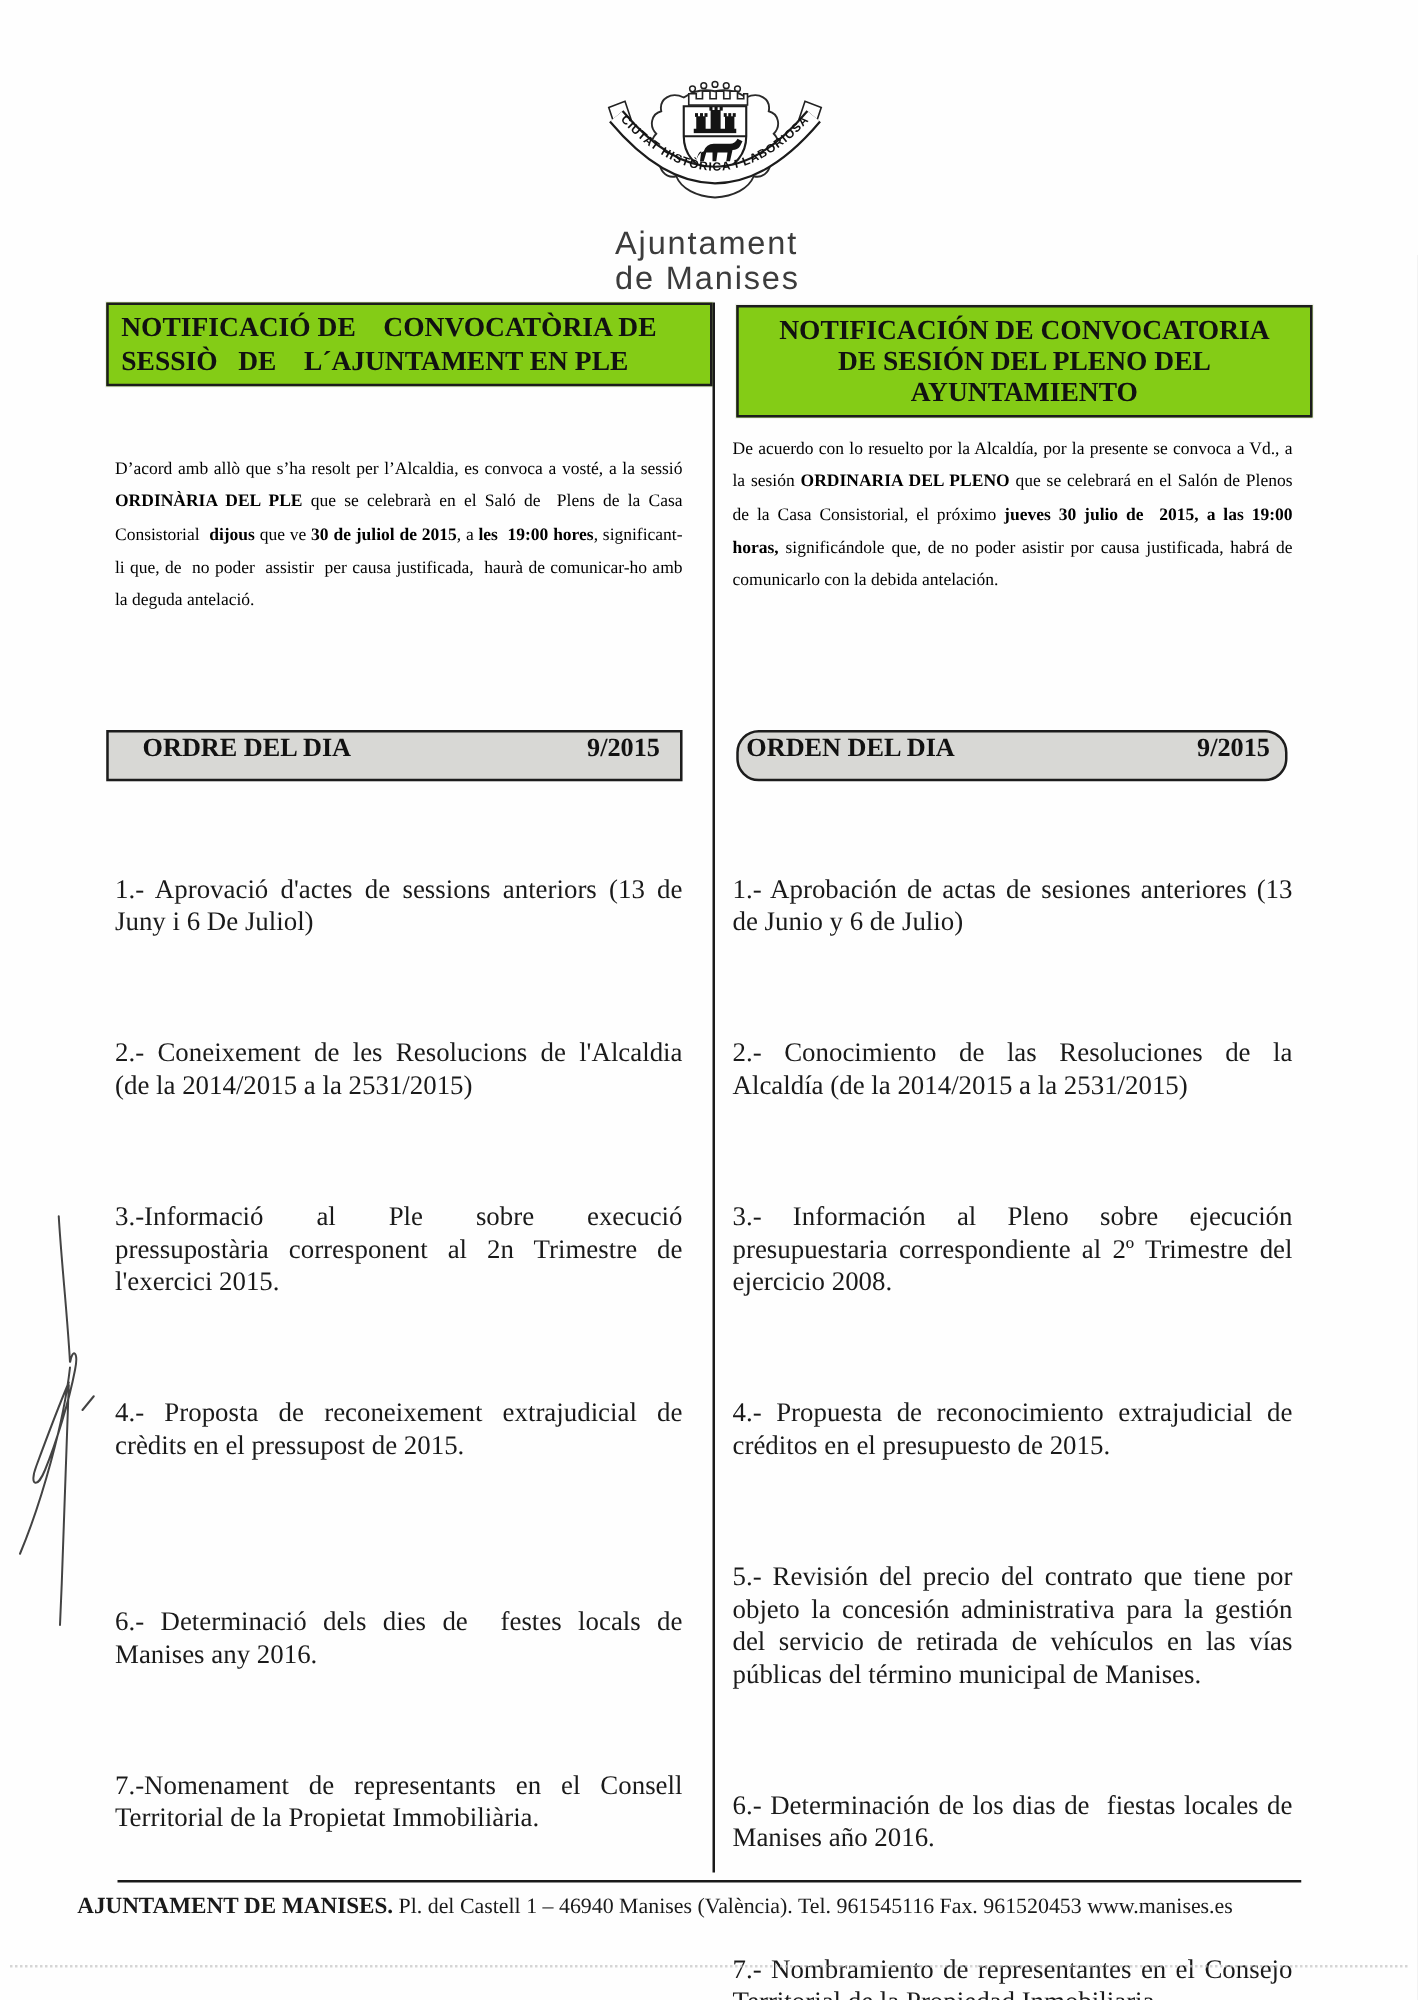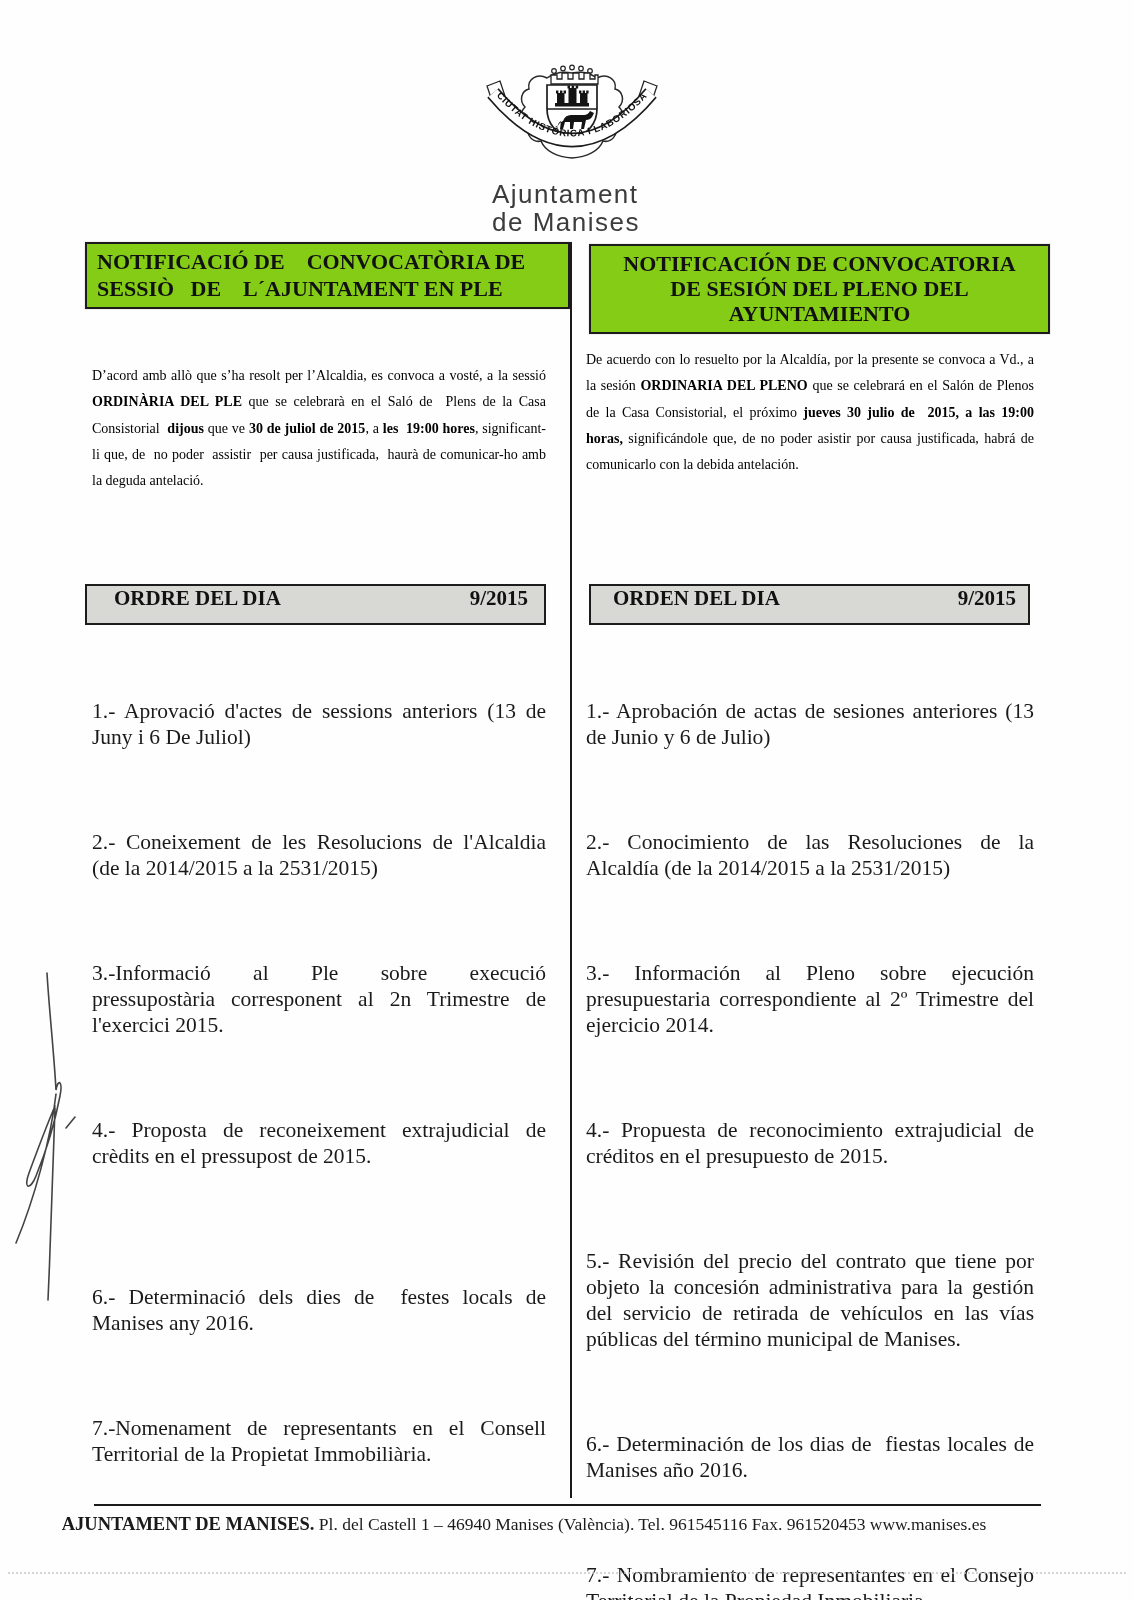--- a/index.html
+++ b/index.html
@@ -32,21 +32,21 @@
   }
   .intro.left{left:92px;top:350px;width:454px;}
   .intro.right{left:586px;top:334px;width:448px;}
   
   .agenda-bar{
     position:absolute;height:41px;background:#d8d8d5;border:2px solid #1c1c1c;
     display:flex;justify-content:space-between;
     font-weight:bold;font-size:21px;color:#111;box-sizing:border-box;
   }
   .agenda-bar.left{left:85px;top:584px;width:461px;padding:0 16px 0 27px;}
-  .agenda-bar.right{left:589px;top:584px;width:441px;padding:0 12px 0 22px;}
+  .agenda-bar.right{left:589px;top:584px;width:441px;padding:0 12px 0 6px;border-radius:18px;}
   
   .items{position:absolute;font-size:21.5px;line-height:26px;text-align:justify;white-space:pre-wrap;color:#1a1a1a;}
   .items.left{left:92px;top:646px;width:454px;}
   .items.right{left:586px;top:646px;width:448px;}
   .items .item{margin:0 0 27px 0;}
   
   .divider{position:absolute;left:570px;top:242px;width:2px;height:1256px;background:#1a1a1a;}
   .signature{position:absolute;left:6px;top:948px;width:84px;height:362px;}
   .footer-rule{position:absolute;left:94px;top:1504px;width:947px;height:2px;background:#1a1a1a;}
   .footer-line{
@@ -136,21 +136,21 @@
     <p class="item">2.- Coneixement de les Resolucions de l'Alcaldia (de la 2014/2015 a la 2531/2015)</p>
     <p class="item">3.-Informació  al  Ple  sobre  execució pressupostària corresponent al 2n Trimestre de l'exercici 2015.</p>
     <p class="item">4.- Proposta de reconeixement extrajudicial de crèdits en el pressupost de 2015.</p>
     <p class="item" style="margin-top:36px;">6.- Determinació dels dies de  festes locals de Manises any 2016.</p>
     <p class="item">7.-Nomenament de representants en el Consell Territorial de la Propietat Immobiliària.</p>
     
   </div>
   <div class="items right">
     <p class="item">1.- Aprobación de actas de sesiones anteriores (13 de Junio y 6 de Julio)</p>
     <p class="item">2.- Conocimiento de las Resoluciones de la Alcaldía (de la 2014/2015 a la 2531/2015)</p>
-    <p class="item">3.- Información al Pleno sobre ejecución presupuestaria correspondiente al 2º Trimestre del ejercicio 2014.</p>
+    <p class="item">3.- Información al Pleno sobre ejecución presupuestaria correspondiente al 2º Trimestre del ejercicio 2008.</p>
     <p class="item">4.- Propuesta de reconocimiento extrajudicial de créditos en el presupuesto de 2015.</p>
     <p class="item">5.- Revisión del precio del contrato que tiene por objeto la concesión administrativa para la gestión del servicio de retirada de vehículos en las vías públicas del término municipal de Manises.</p>
     <p class="item">6.- Determinación de los dias de  fiestas locales de Manises año 2016.</p>
     <p class="item">7.- Nombramiento de representantes en el Consejo Territorial de la Propiedad Inmobiliaria.</p>
     
   </div>
 
   <div class="divider"></div>
 
   <svg class="signature" viewBox="0 0 84 362" aria-hidden="true">

